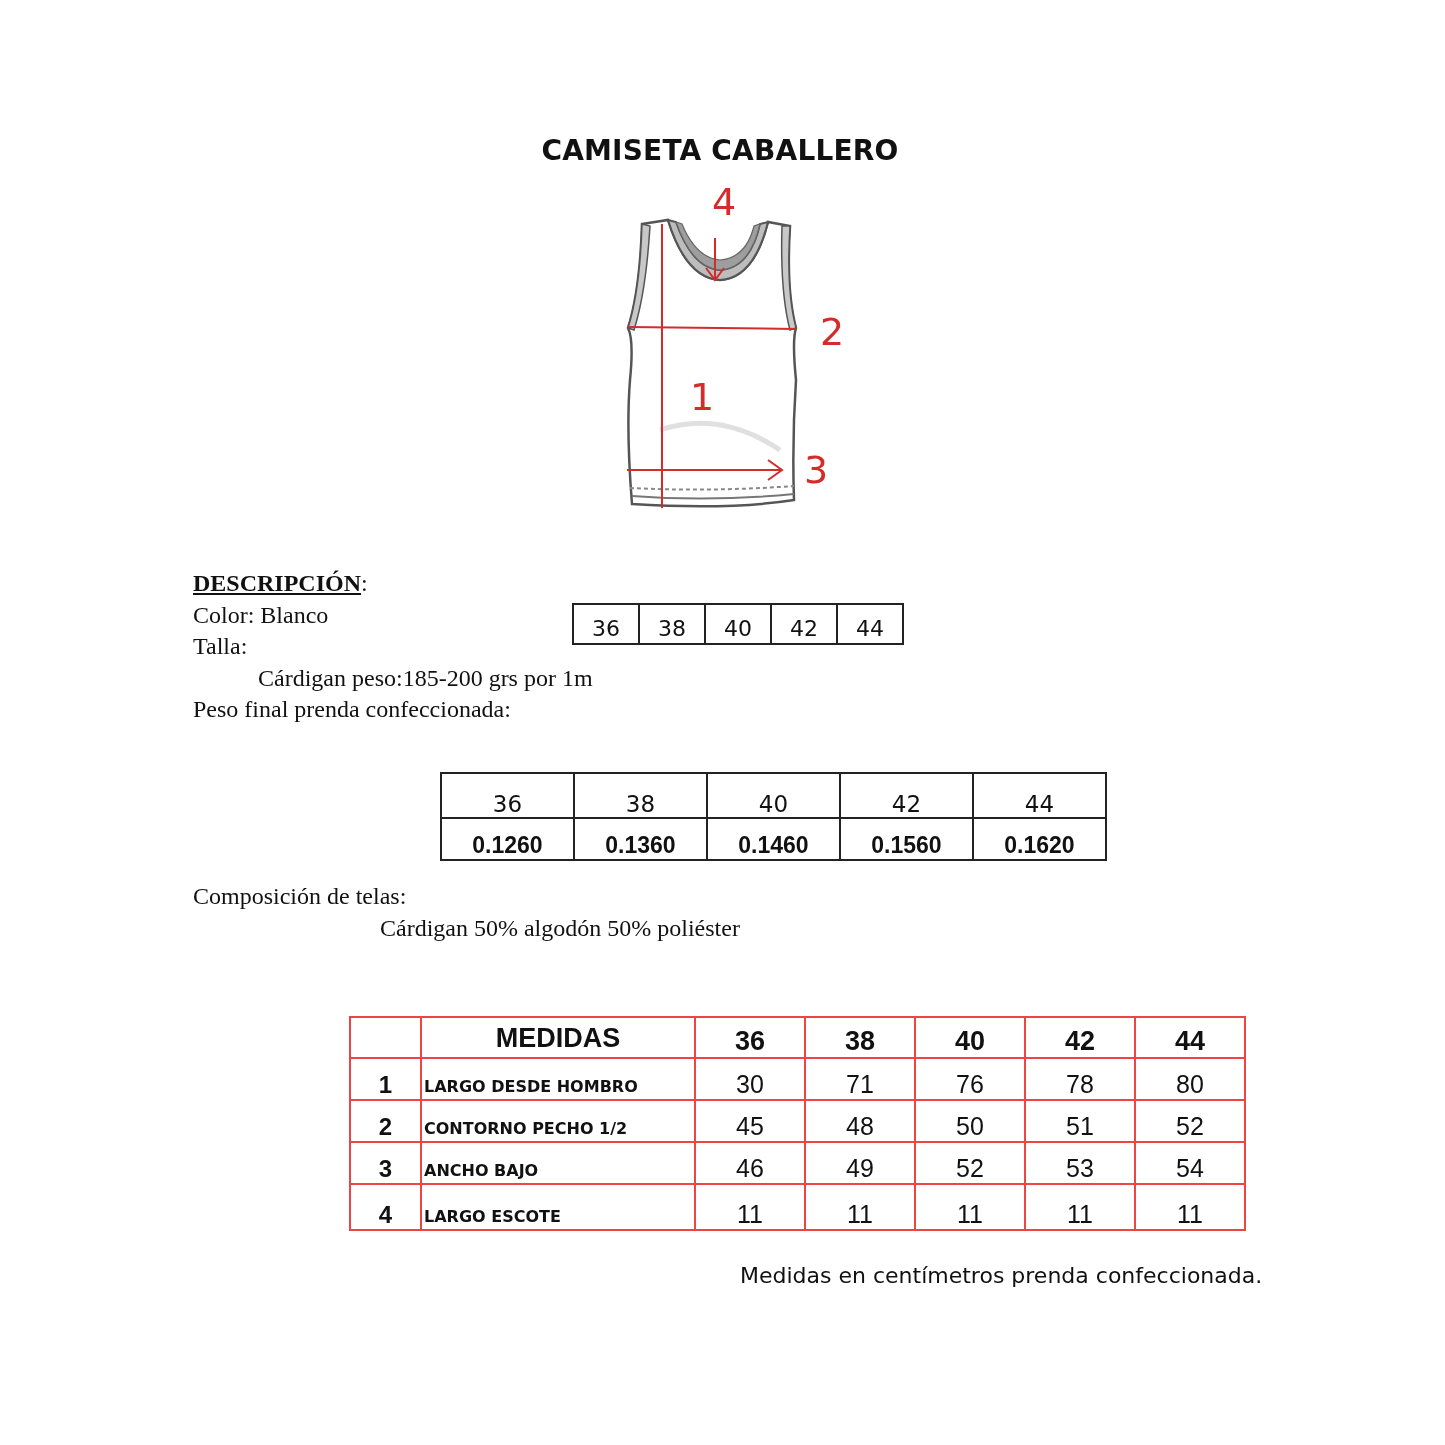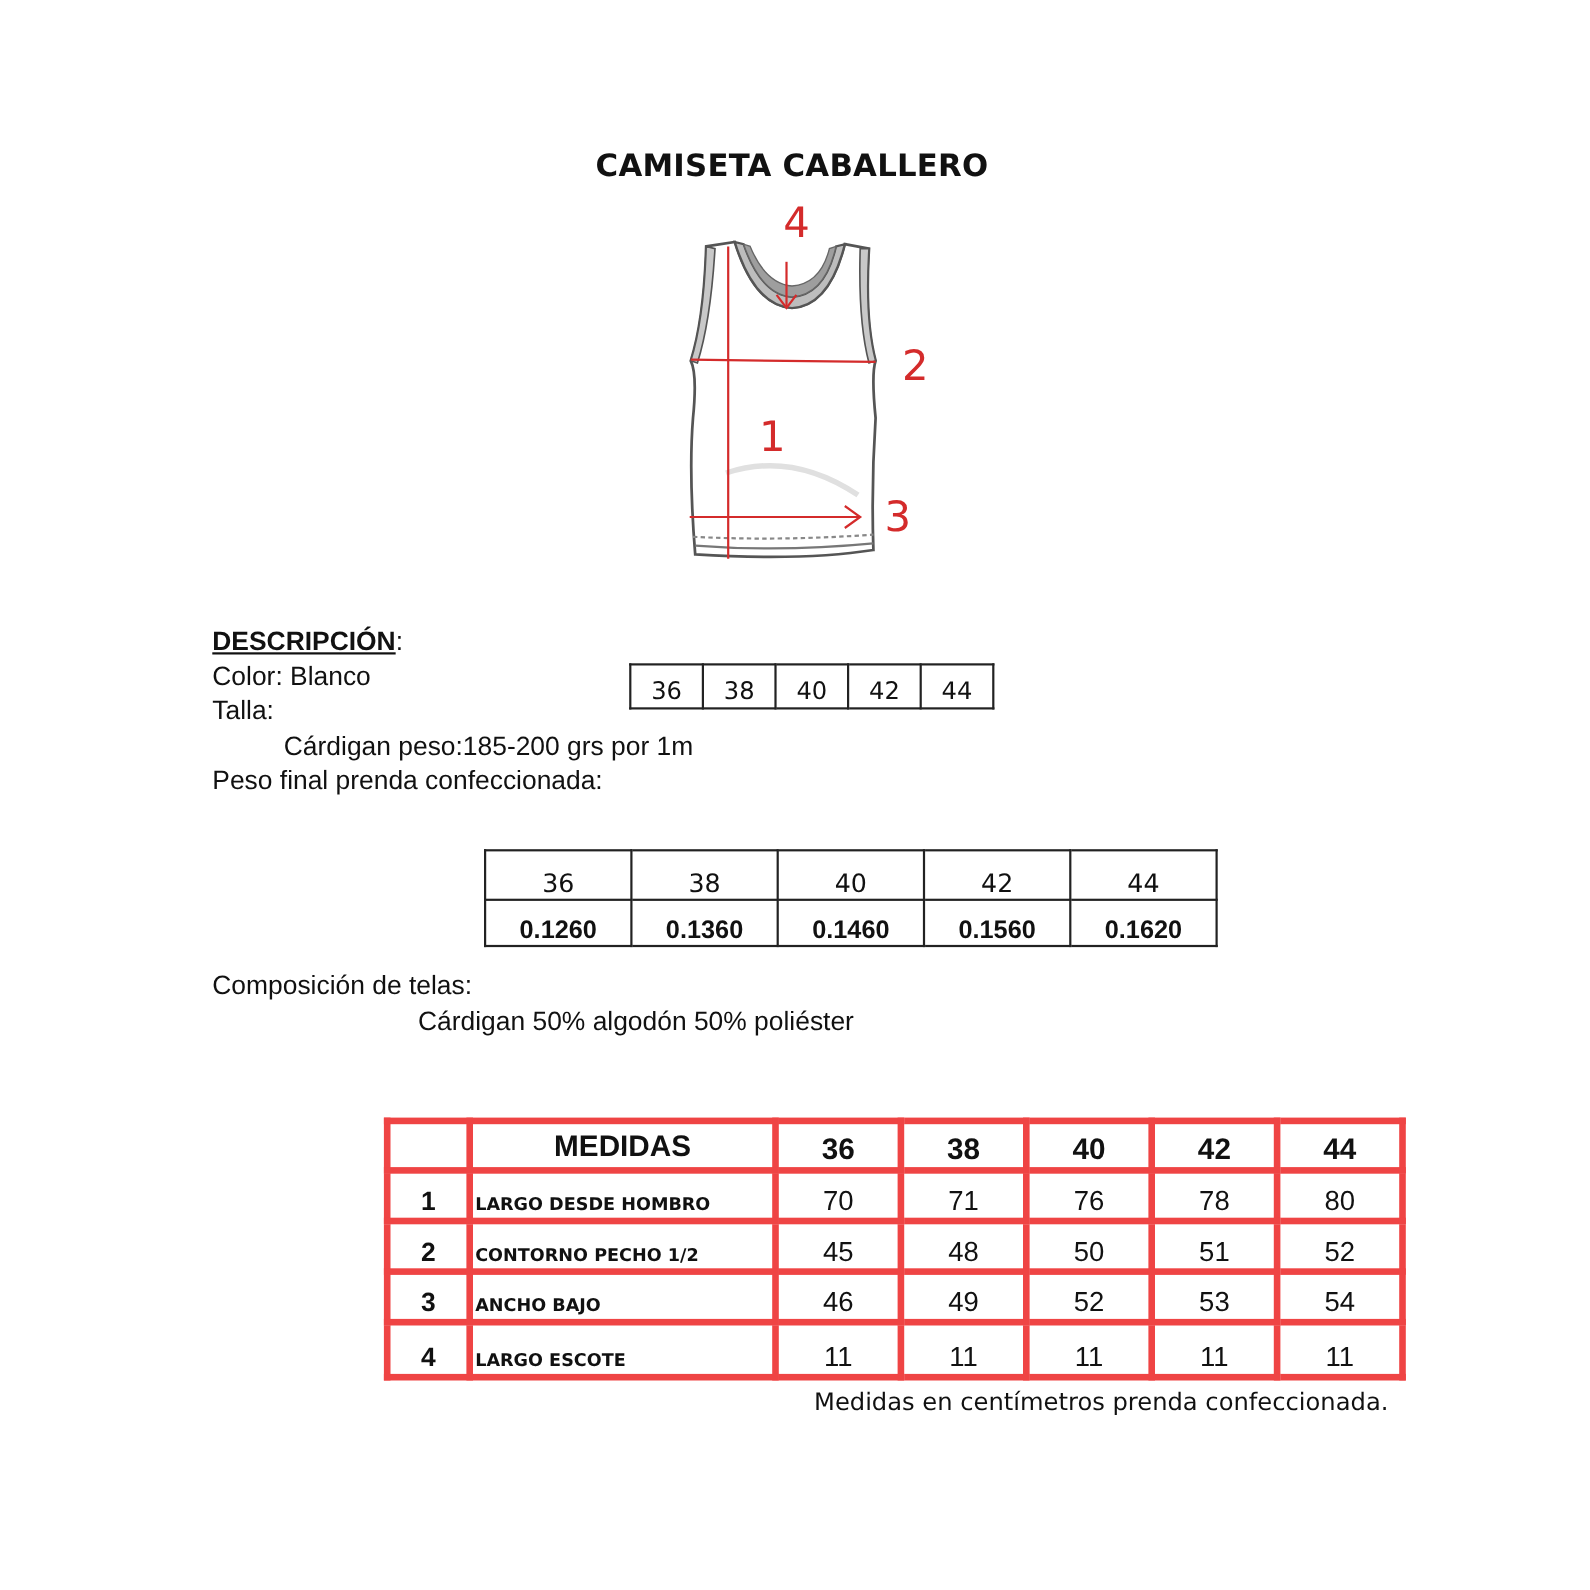--- a/index.html
+++ b/index.html
@@ -1,27 +1,27 @@
 <!DOCTYPE html>
 <html><head>
   <meta charset="utf-8">
   <style>
     html, body { margin: 0; padding: 0; background: #ffffff; }
     body { width: 1445px; height: 1445px; position: relative; overflow: hidden; color: #111; }
     .abs { position: absolute; }
     .title { left: 0; width: 1440px; top: 134px; text-align: center; font-family: "DejaVu Sans", sans-serif; font-weight: bold; font-size: 28px; letter-spacing: 0.2px; }
-    .arial { font-family: Liberation Sans, sans-serif; }
+    .arial { font-family: Liberation Serif, serif; }
     .desc-line { font-size: 24px; line-height: 31.5px; }
     .desc-head { font-weight: bold; text-decoration: underline; }
     table { border-collapse: collapse; }
     .tallas td { border: 2px solid #222; width: 64px; height: 36px; text-align: center; font-family: "DejaVu Sans", sans-serif; font-size: 22px; padding: 0; vertical-align: bottom; padding-bottom: 2px; }
     .peso td { border: 2px solid #222; width: 131px; text-align: center; padding: 0; }
     .peso tr.h td { height: 43px; font-family: "DejaVu Sans", sans-serif; font-size: 23px; vertical-align: bottom; }
     .peso tr.v td { height: 40px; font-family: "Liberation Sans", sans-serif; font-weight: bold; font-size: 23px; vertical-align: bottom; }
-    .med td { border: 6px solid #ef4444; padding: 0; height: 37px; text-align: center; font-family: "Liberation Sans", sans-serif; font-size: 25px; vertical-align: bottom; }
+    .med td { border: 2px solid #ef4444; padding: 0; height: 37px; text-align: center; font-family: "Liberation Sans", sans-serif; font-size: 25px; vertical-align: bottom; }
     .med .hdr td { font-weight: bold; font-size: 27px; height: 36px; }
     .med .num { font-weight: bold; font-size: 24px; width: 69px; }
     .med .lbl { text-align: left; font-family: "DejaVu Sans", sans-serif; font-weight: bold; font-size: 16px; width: 270px; padding-left: 2px; padding-bottom: 3px; }
     .med .lbl.head { text-align: center; font-family: "Liberation Sans", sans-serif; font-size: 27px; padding-left: 0; }
     .med .val { width: 108px; }
     .footnote { left: 740px; top: 1263px; font-family: "DejaVu Sans", sans-serif; font-size: 22px; }
     .red { color: #d42b2b; font-family: "DejaVu Sans", sans-serif; font-size: 38px; }
   </style>
 </head>
 <body>
@@ -108,21 +108,21 @@
     <td class="lbl head">MEDIDAS</td>
     <td class="val">36</td>
     <td class="val">38</td>
     <td class="val">40</td>
     <td class="val">42</td>
     <td class="val">44</td>
   </tr>
   <tr>
     <td class="num">1</td>
     <td class="lbl">LARGO DESDE HOMBRO</td>
-    <td>70</td>
+    <td>30</td>
     <td>71</td>
     <td>76</td>
     <td>78</td>
     <td>80</td>
   </tr>
   <tr>
     <td class="num">2</td>
     <td class="lbl">CONTORNO PECHO 1/2</td>
     <td>45</td>
     <td>48</td>

